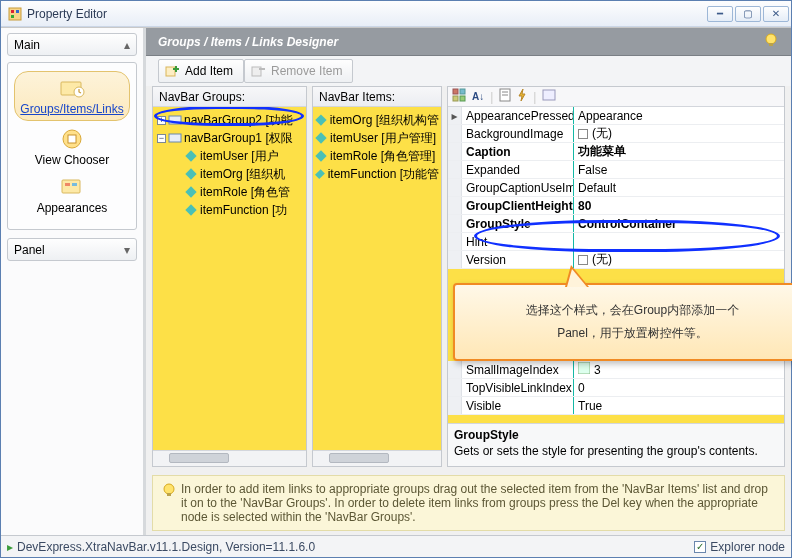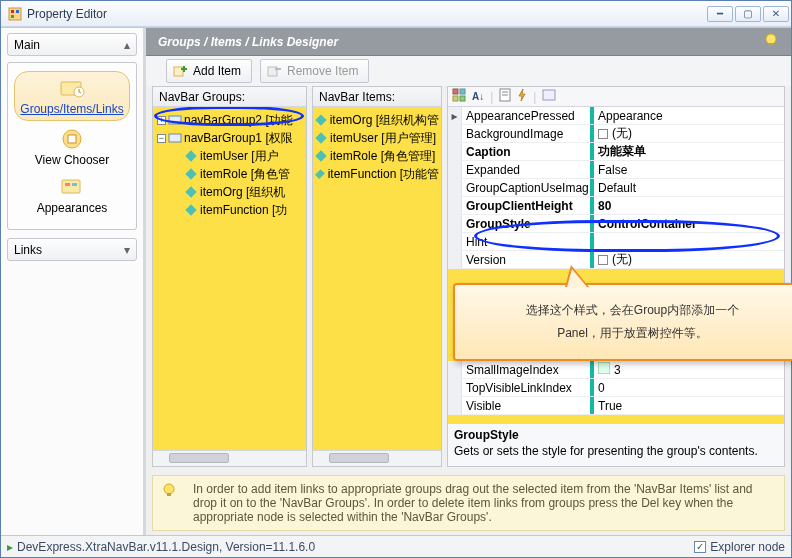--- a/index.html
+++ b/index.html
@@ -17,21 +17,21 @@
   .sidehead .exp { margin-left:auto;color:#666;}
   .navgroup { border:1px solid #c5c9cf; border-radius:3px; margin:3px 6px; background:#fdfdfe; padding:6px 0 10px; text-align:center;}
   .navbtn{display:flex;flex-direction:column;align-items:center;gap:2px;padding:4px 0;cursor:pointer}
   .navbtn.link span{color:#1846c9;text-decoration:underline}
   .navbtn.link{background:linear-gradient(#fdf3da,#fce9bd);border:1px solid #e3c36e;border-radius:14px;margin:2px 6px}
   .iconbox{width:28px;height:24px;display:flex;align-items:center;justify-content:center}
   
   .main{flex:1;display:flex;flex-direction:column;min-width:0}
   .headerbar{height:28px;background:#969ba1;display:flex;align-items:center;padding:0 12px;color:#fff;font-size:14px;font-style:italic;font-weight:bold;border-bottom:1px solid #7a7f85}
   .headerbar .bulb{margin-left:auto}
-  .toolbar{height:30px;display:flex;align-items:center;gap:8px;padding:4px 20px;background:#f3f4f6}
+  .toolbar{height:30px;display:flex;align-items:center;gap:0;padding:4px 12px;background:#f3f4f6}
   .tbtn{height:24px;border:1px solid #c5c9cf;border-radius:2px;background:linear-gradient(#fefefe,#eef0f3);display:flex;align-items:center;padding:0 10px 0 6px;gap:6px;cursor:pointer}
   .tbtn.disabled{color:#9a9a9a;cursor:default}
   .designer{flex:1;display:flex;min-height:0;padding:0 6px 4px;gap:5px}
   .panel{border:1px solid #c5c9cf;background:#fde047;display:flex;flex-direction:column;min-width:0}
   .panel .phead{height:20px;background:linear-gradient(#f7f7f9,#ebedf1);border-bottom:1px solid #d3d6dc;padding:0 6px;display:flex;align-items:center}
   .pgroups{width:155px}
   .pitems{width:130px}
   .pprops{flex:1}
   .tree{flex:1;overflow:hidden;padding:4px 2px;position:relative}
   .trow{display:flex;align-items:center;height:18px;white-space:nowrap;gap:2px;padding-left:2px;cursor:pointer}
@@ -39,30 +39,30 @@
   .tog{width:9px;height:9px;border:1px solid #7c8895;display:flex;align-items:center;justify-content:center;font-size:9px;line-height:1;color:#3c4c63;background:#fff}
   .nb{color:#000}
   .scrollh{height:16px;background:#f2f3f5;border-top:1px solid #d3d6dc;position:relative}
   .scrollh .thumb{position:absolute;left:16px;top:2px;width:60px;height:10px;background:#cfd3d9;border:1px solid #b3b8c0;border-radius:2px}
   .circle-red{position:absolute;border:3px solid #1030ff;border-radius:50%/50%;pointer-events:none}
   
   .pgtoolbar{height:20px;display:flex;align-items:center;gap:6px;padding:0 4px;border-bottom:1px solid #d3d6dc;background:#f7f7f9}
   .pgrid{flex:1;overflow:hidden;font-size:11px;position:relative}
   .prow{display:flex;height:18px;border-bottom:1px solid #eceef1}
   .prow .gcol{width:14px;background:#eef0f3;border-right:1px solid #dfe2e7;display:flex;align-items:center;justify-content:center;color:#555}
-  .prow .k{width:132px;padding:0 4px;display:flex;align-items:center;background:#fff;border-right:4px solid #14b8a6;overflow:hidden;white-space:nowrap}
+  .prow .k{width:112px;padding:0 4px;display:flex;align-items:center;background:#fff;border-right:1px solid #14b8a6;overflow:hidden;white-space:nowrap}
   .prow .v{flex:1;padding:0 4px;display:flex;align-items:center;background:#fff;overflow:hidden}
   .prow.hl .k,.prow.hl .v{font-weight:bold}
   .ellipse-blue{position:absolute;border:3px solid #1030ff;border-radius:50%/60%;pointer-events:none;z-index:5}
   .callout{position:absolute;z-index:8;background:linear-gradient(#fff8e8,#ffe7b6);border:2px solid #f08a24;border-radius:4px;padding:14px 2px;box-shadow:2px 3px 6px rgba(0,0,0,.25);width:359px;text-align:center;font-size:14px;color:#333;line-height:1.9}
   .callout::before{content:"";position:absolute;top:-20px;left:110px;width:0;height:0;border-left:6px solid transparent;border-right:18px solid transparent;border-bottom:22px solid #f08a24}
   .callout::after{content:"";position:absolute;top:-16px;left:112px;width:0;height:0;border-left:5px solid transparent;border-right:15px solid transparent;border-bottom:18px solid #fff3da}
   .pgdesc{border-top:1px solid #d3d6dc;background:#f7f8f9;padding:4px 6px 8px}
   .pgdesc .dt{font-weight:bold;margin-bottom:2px}
-  .tipbox{margin:4px 6px;background:#fbf6d8;border:1px solid #e3dca8;padding:6px 8px;display:flex;gap:16px;color:#5c5735;font-size:11px}
+  .tipbox{margin:4px 6px;background:#fbf6d8;border:1px solid #e3dca8;padding:6px 8px;display:flex;gap:4px;color:#5c5735;font-size:11px}
   .statusbar{height:22px;border-top:1px solid #c5c9cf;background:#f3f4f6;display:flex;align-items:center;padding:0 6px;font-size:11px;color:#3b4a63}
   .statusbar .rt{margin-left:auto;display:flex;align-items:center;gap:4px}
   .chk{width:12px;height:12px;border:1px solid #6b87ad;background:#fff;display:flex;align-items:center;justify-content:center;color:#2b6e2b;font-size:10px}
   .diamond{width:8px;height:8px;background:#4ac0b6;transform:rotate(45deg);display:inline-block;margin-right:3px}
   .sq{width:10px;height:10px;border:1px solid #888;margin-right:4px;display:inline-block}
 </style>
 </head>
 <body>
 
 <div class="window">
@@ -116,21 +116,21 @@
             <svg width="24" height="20">
                 <rect x="2" y="3" width="18" height="13" rx="1" fill="#fde9a7" stroke="#d9b85e"></rect>
                 <rect x="5" y="6" width="5" height="3" fill="#e86"></rect>
                 <rect x="12" y="6" width="5" height="3" fill="#7bd"></rect>
               </svg>
           </div>
           <span>Appearances</span>
         </div>
       </div>
       <div class="sidehead">
-        <span>Links</span>
+        <span>Panel</span>
         <span class="exp">▾</span>
       </div>
     </div>
 
     <div class="main">
       <div class="headerbar">
         <span>Groups / Items / Links Designer</span>
         <span class="bulb">
           <svg width="16" height="16">
               <circle cx="8" cy="7" r="5" fill="#ffe36b" stroke="#d6a91f"></circle>
@@ -174,25 +174,25 @@
                   <rect x="1" y="2" width="12" height="8" fill="#e8eef7" stroke="#6b87ad"></rect>
                 </svg>
               <span class="nb">navBarGroup1 [权限</span>
             </div>
             <div class="trow ind2">
                 <span class="diamond"></span>
                 <span>itemUser [用户</span>
               </div>
             <div class="trow ind2">
                 <span class="diamond"></span>
+                <span>itemOrg [组织机</span>
+              </div>
+            <div class="trow ind2">
+                <span class="diamond"></span>
                 <span>itemRole [角色管</span>
-              </div>
-            <div class="trow ind2">
-                <span class="diamond"></span>
-                <span>itemOrg [组织机</span>
               </div>
             <div class="trow ind2">
                 <span class="diamond"></span>
                 <span>itemFunction [功</span>
               </div>
             <div class="circle-red" style="left:1px;top:-1px;width:150px;height:20px;border-radius:50%/60%"></div>
           </div>
           <div class="scrollh">
               <div class="thumb"></div>
             </div>

